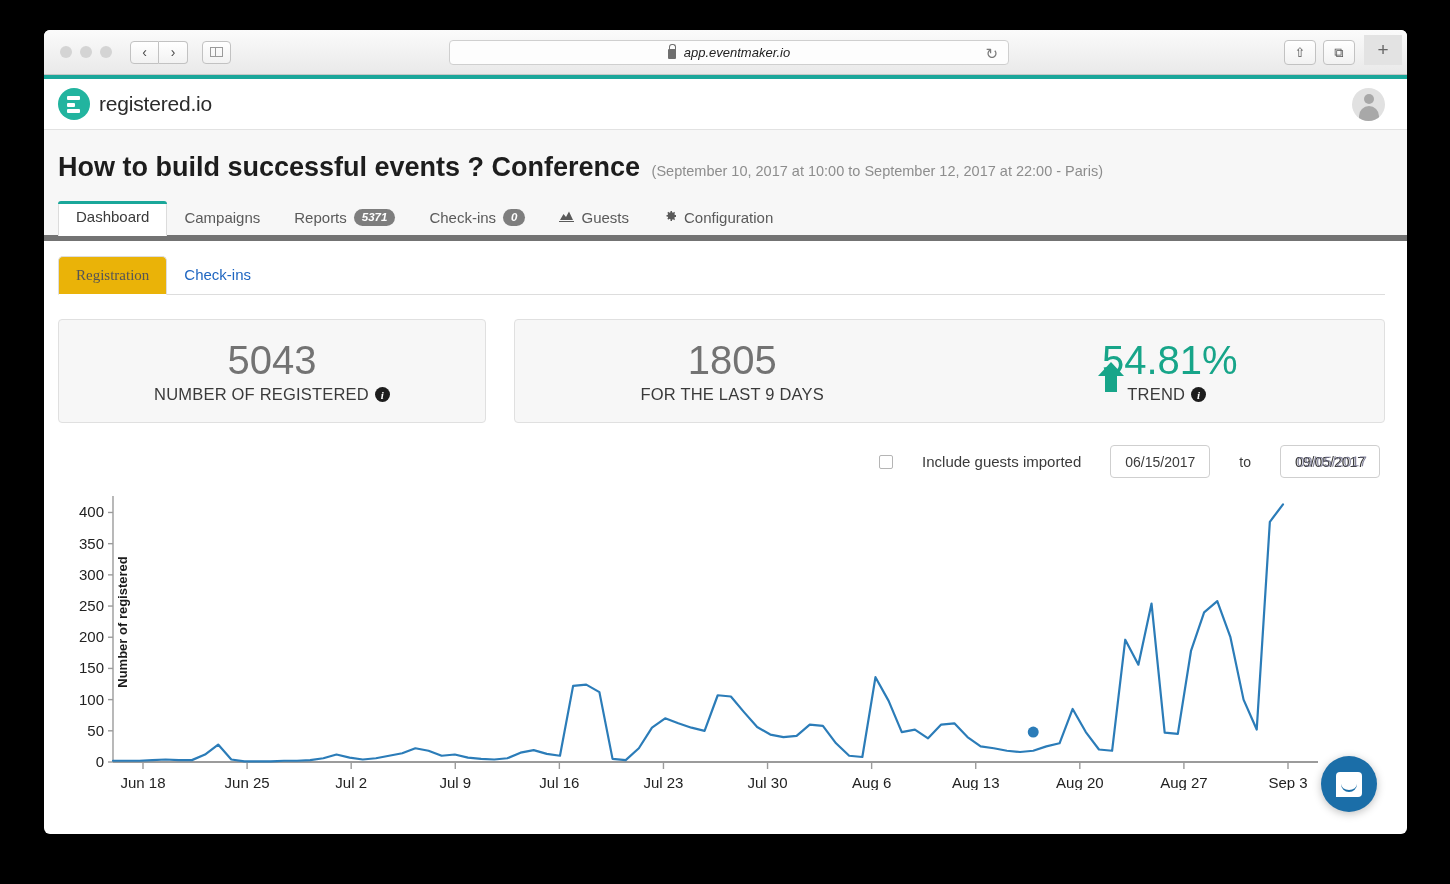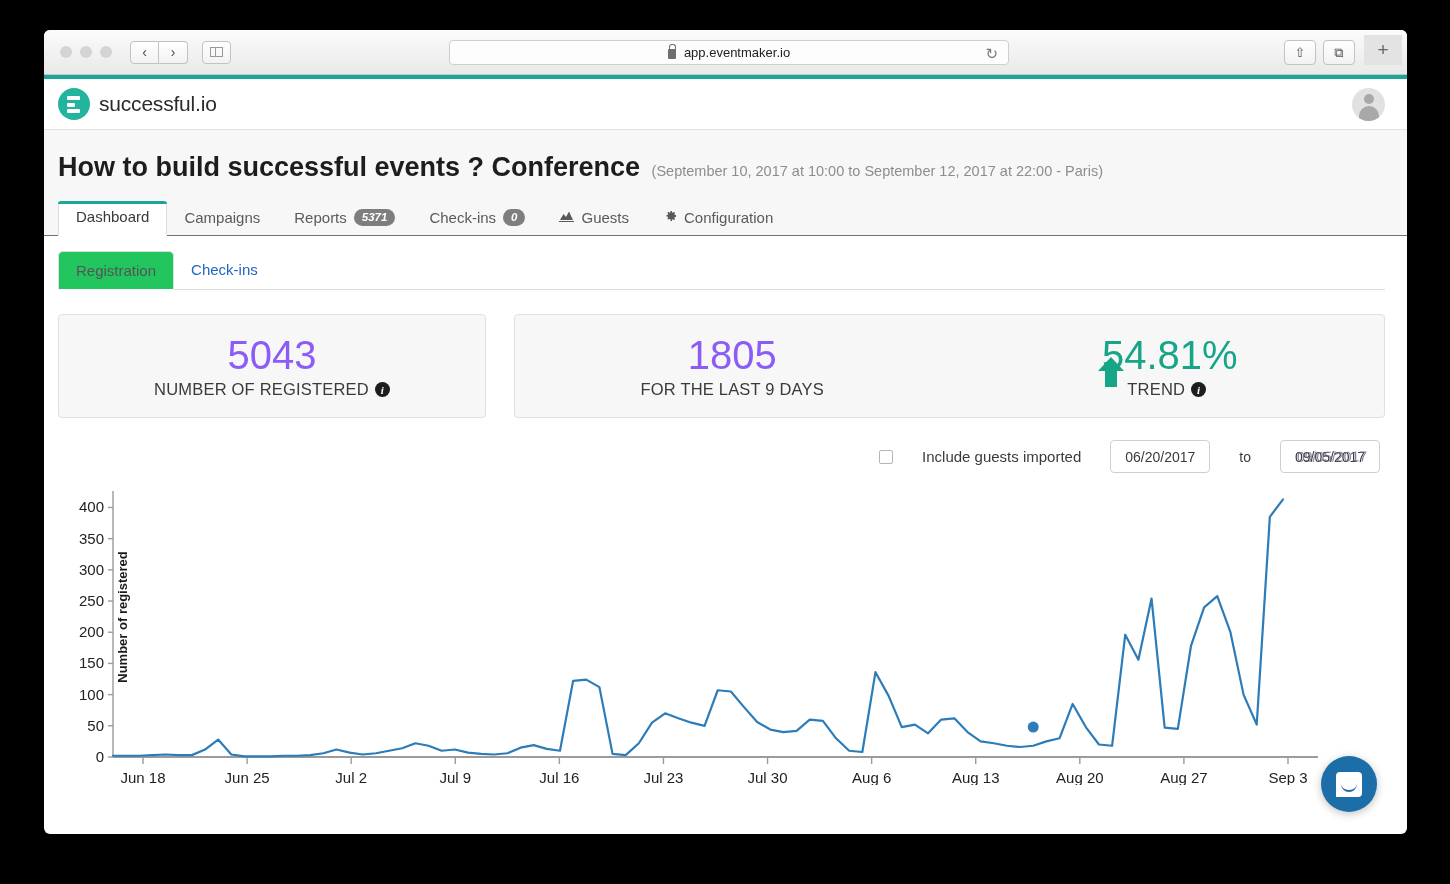--- a/index.html
+++ b/index.html
@@ -57,21 +57,21 @@
 
   .urlbar {
     position: absolute;
     left: 405px; top: 10px;
     width: 560px; height: 25px;
     border: 1px solid #cfcfcf;
     border-radius: 4px;
     background: #fdfdfd;
     display: flex; align-items: center; justify-content: center;
   }
-  .urlinner { display: flex; align-items: center; gap: 8px; }
+  .urlinner { display: flex; align-items: center; gap: 8px; font-style: italic; }
   .lock {
     width: 8px; height: 10px; position: relative; background: #6f6f6f;
     border-radius: 1px; margin-top: 3px;
   }
   .lock:before {
     content:""; position:absolute; left:1.5px; top:-5px;
     width: 5px; height: 6px;
     border: 1.6px solid #6f6f6f; border-bottom: none;
     border-radius: 3px 3px 0 0;
   }
@@ -127,21 +127,21 @@
     width: 33px; height: 33px; border-radius: 50%;
     background: #e1e1e1; overflow: hidden;
   }
   .avatar .head { position:absolute; left:11.5px; top:6px; width:10px; height:10px; border-radius:50%; background:#a8a8a8; }
   .avatar .body { position:absolute; left:6.5px; top:18px; width:20px; height:15px; border-radius:10px 10px 0 0; background:#a8a8a8; }
 
   
   .title-block {
     background: #f7f7f7;
     padding: 22px 22px 0 14px;
-    border-bottom: 1px solid #737373;
+    border-bottom: 6px solid #737373;
     position: relative;
   }
   .event-title {
     font-size: 27px; font-weight: bold; color: #1d1d1d;
     display: inline;
   }
   .event-sub {
     font-size: 14.5px; color: #8d8d8d; margin-left: 7px;
   }
   .tabs { display: flex; align-items: flex-end; margin-top: 17px; gap: 0; }
@@ -173,37 +173,38 @@
   .tab-ico { font-size: 13px; color: #5a5a5a; }
 
   
   .body-area { padding: 14px 22px 0 14px; background: #fff; }
   .subtabs { display: flex; border-bottom: 1px solid #dddddd; }
   .subtab {
     font-size: 15px; padding: 10px 17px; color: #1f66c1;
     cursor: pointer; position: relative; top: 1px;
   }
   .subtab.active {
-    color: #555; background: #22c55e;
+    color: #555; background: #eab308;
     border: 1px solid #dddddd; border-bottom-color: #fff;
     border-radius: 5px 5px 0 0;
+    font-family: Liberation Serif, serif;
   }
 
   .cards { display: flex; gap: 28px; margin-top: 24px; }
   .card {
     background: #f7f7f7;
     border: 1px solid #e0e0e0;
     border-radius: 4px;
     height: 104px;
     display: flex; align-items: center; justify-content: center;
   }
   .card.one { width: 428px; }
   .card.two { flex: 1; display: flex; }
   .metric { flex: 1; text-align: center; }
-  .metric .big { font-size: 40px; color: #8b5cf6; line-height: 44px; }
+  .metric .big { font-size: 40px; color: #737373; line-height: 44px; }
   .metric .lbl {
     font-size: 16.5px; color: #3a3a3a; letter-spacing: .2px;
     display: flex; align-items: center; justify-content: center; gap: 6px;
     margin-top: 3px;
   }
   .metric.trend .big { color: #17a589; font-weight: 500; display: flex; align-items: center; justify-content: center; gap: 4px; }
   .metric.trend .lbl { color: #3a3a3a; }
   .uparrow {
     width: 0; height: 0; position: relative; display: inline-block;
     margin-right: 2px;
@@ -315,21 +316,21 @@
 
     <div class="teal-rule"></div>
 
     <div class="app-header">
       <div class="logo">
         <span class="logo-mark">
           <i class="b1"></i>
             <i class="b2"></i>
             <i class="b3"></i>
         </span>
-        <span class="logo-text">successful.io</span>
+        <span class="logo-text">registered.io</span>
       </div>
       <div class="avatar">
         <span class="head"></span>
         <span class="body"></span>
       </div>
     </div>
 
     <div class="title-block">
       <div>
         <span class="event-title">How to build successful events ? Conference</span>
@@ -415,21 +416,21 @@
               <span class="info-i">i</span>
             </div>
           </div>
         </div>
       </div>
 
       <div class="filters">
         <span class="chk"></span>
         <span class="chk-label">Include guests imported</span>
         <span class="date-field">
-          <span>06/20/2017</span>
+          <span>06/15/2017</span>
         </span>
         <span class="to-label">to</span>
         <span class="date-field">
           <span>09/05/2017</span>
           <span class="ghost">09/05/2017</span>
         </span>
       </div>
 
       <div class="chart-wrap">
         <svg class="chart-svg" id="chart" width="1320" height="300" viewBox="0 0 1320 300">

